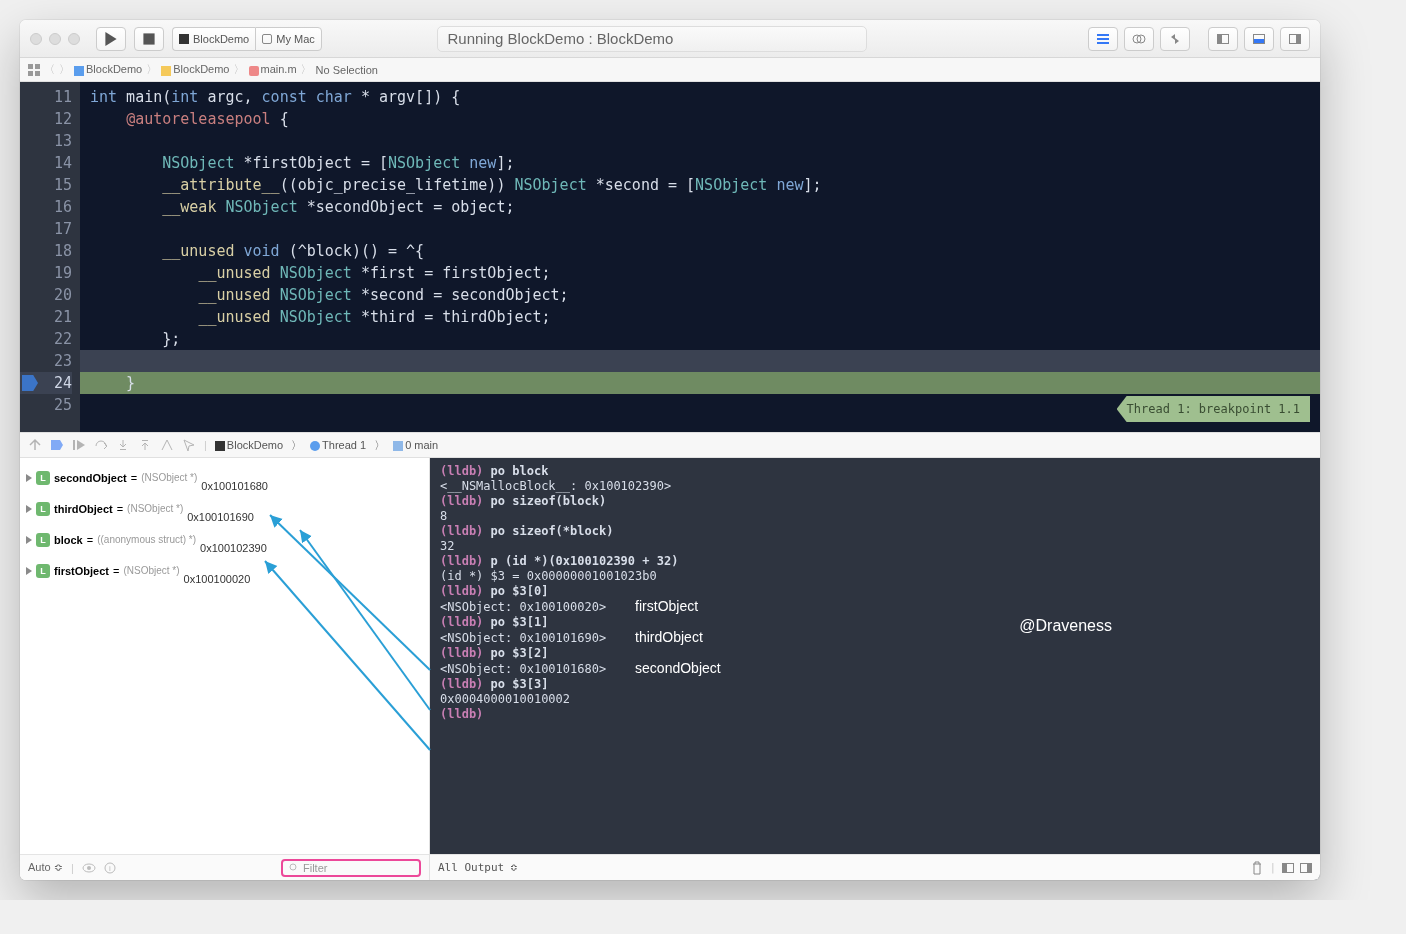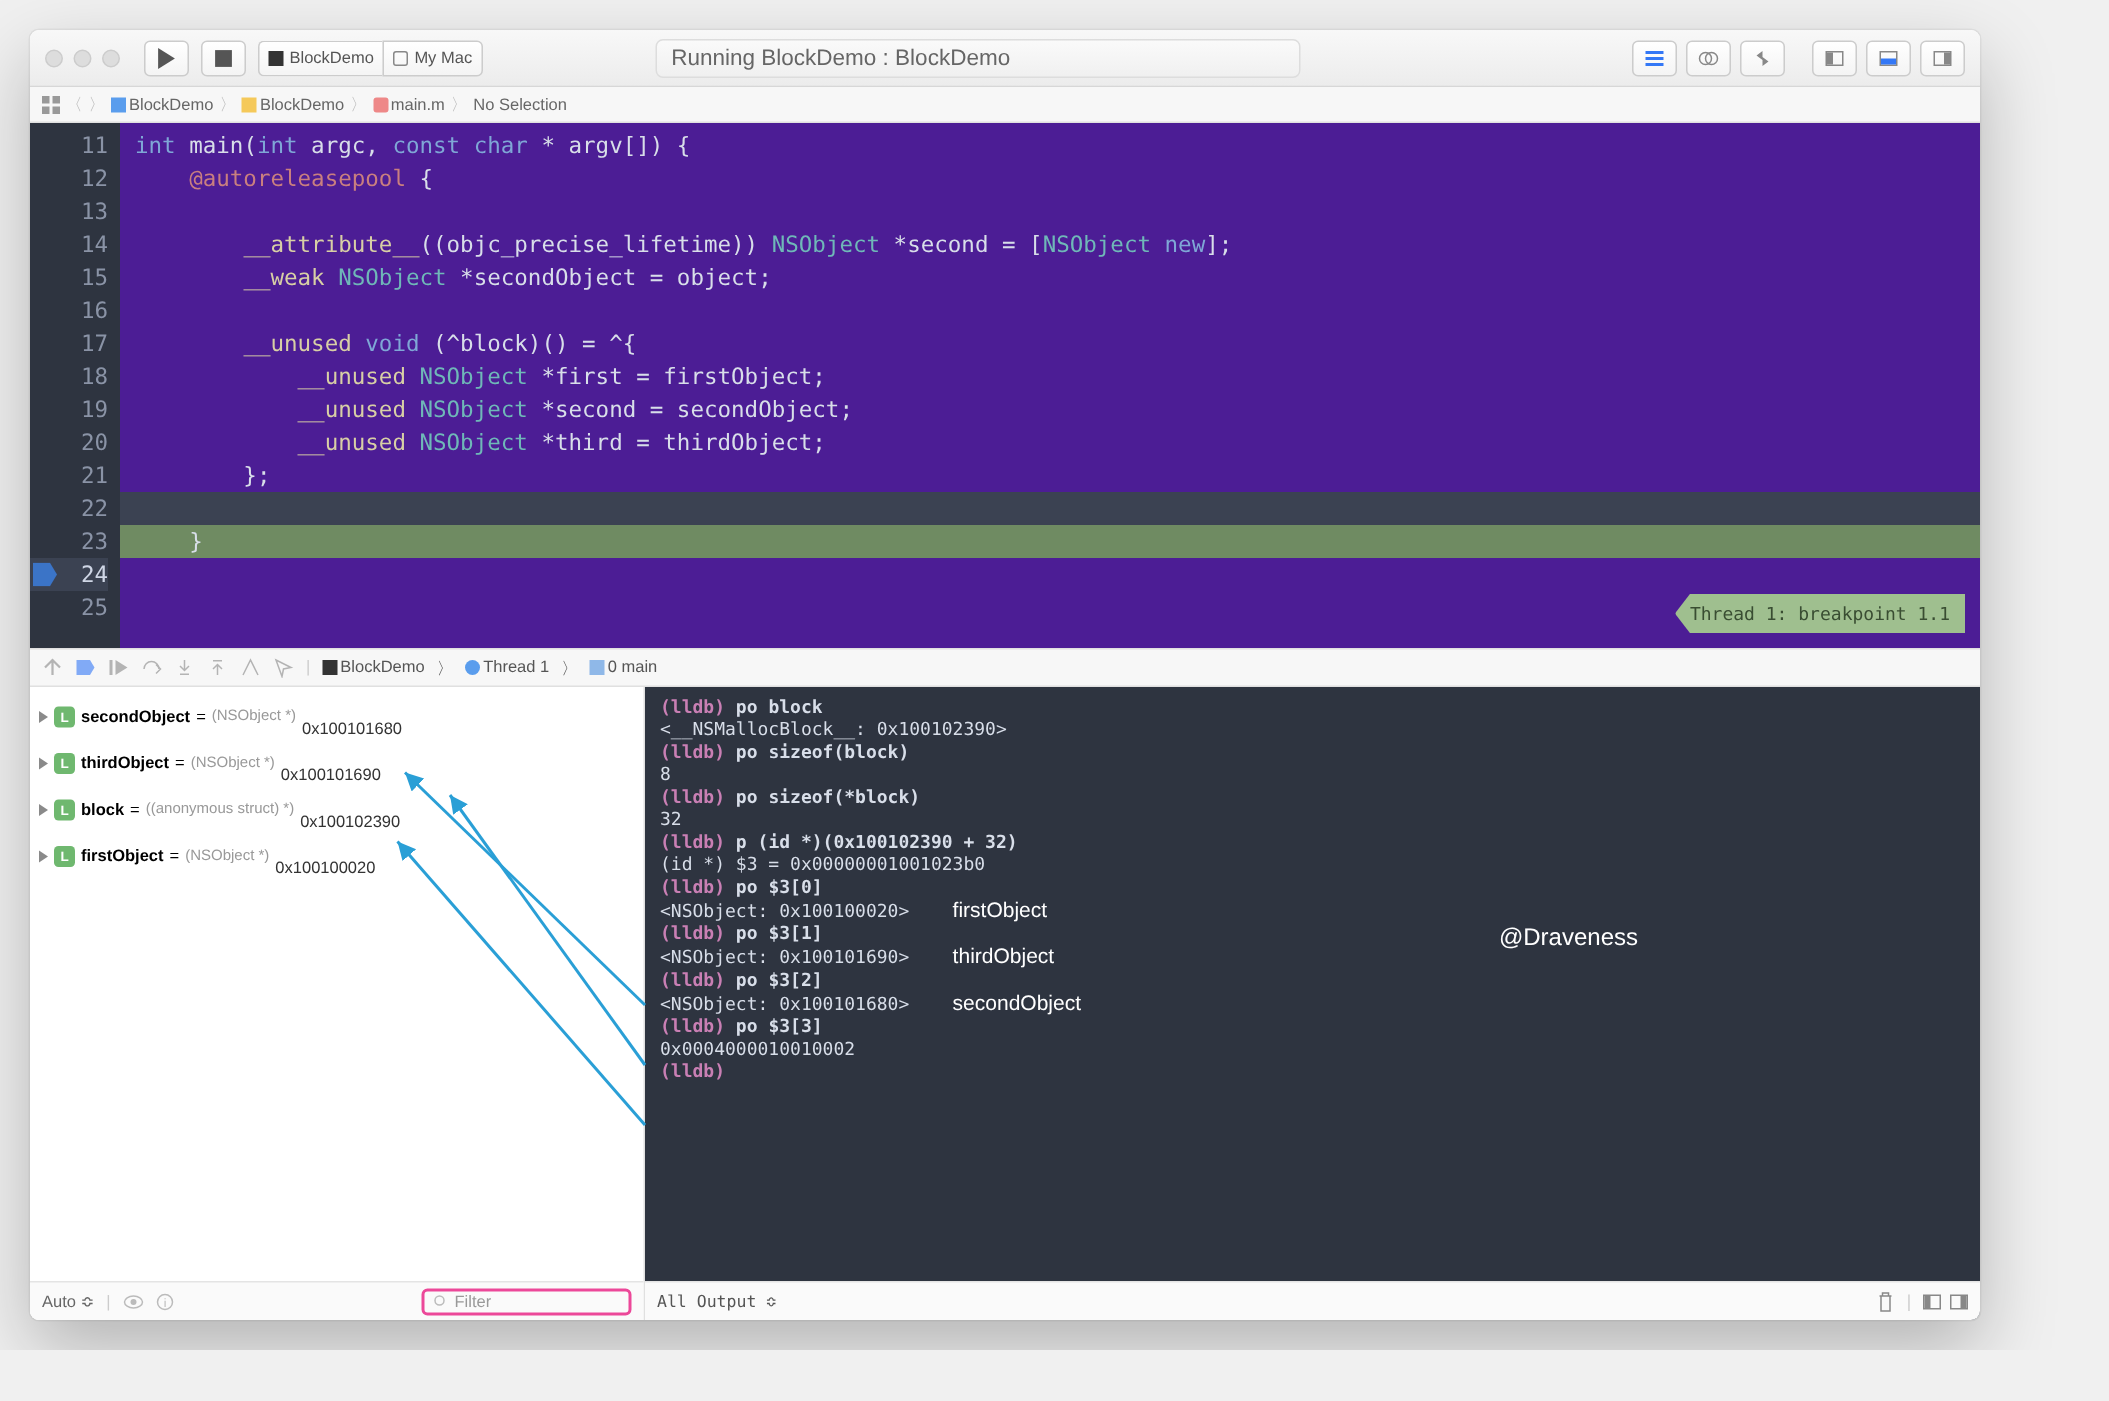--- a/index.html
+++ b/index.html
@@ -56,21 +56,21 @@
   .jumpbar {
     height:24px; background:#f7f7f7; border-bottom:1px solid #e0e0e0;
     display:flex; align-items:center; gap:4px; padding:0 8px;
     color:#666; font-size:11px;
   }
   .jumpbar .chev { color:#bbb; }
   .jb-icon { width:10px; height:10px; display:inline-block; vertical-align:middle; margin-right:2px; }
 
   
   .editor {
-    background:#4c1d95; color:#d8dee9; font-family: ui-monospace, Menlo, monospace;
+    background:#0f172a; color:#d8dee9; font-family: ui-monospace, Menlo, monospace;
     font-size:15px; line-height:22px;
     flex:0 0 auto;
     display:flex;
     position:relative;
     height: 350px;
   }
   .gutter { width:60px; background:#2e3440; text-align:right; padding:4px 8px 4px 0; color:#8a93a6; user-select:none; }
   .gutter .ln { height:22px; }
   .gutter .ln.bp { background:#3b4252; color:#cfd6e5; position:relative; }
   .gutter .ln.bp::before {
@@ -121,21 +121,21 @@
   .console {
     flex:1; background:#2e3440; color:#d8dee9; font-family:ui-monospace,Menlo,monospace;
     font-size:12px; line-height:15px; display:flex; flex-direction:column;
     position:relative;
   }
   .conbody { flex:1; padding:6px 10px; overflow:auto; white-space:pre; }
   .prompt { color:#c97fb4; font-weight:bold; }
   .cmd { color:#d8dee9; font-weight:bold;margin-top:16px; }
   .out { color:#d8dee9; }
   .ann { color:#fff; font-size:14px; font-family:-apple-system,sans-serif; }
-  .watermark { position:absolute; right:228px; top:160px; color:#fff; font-size:16px; font-family:-apple-system,sans-serif; }
+  .watermark { position:absolute; right:208px; top:160px; color:#fff; font-size:16px; font-family:-apple-system,sans-serif; }
   .confoot { background:#fafafa; color:#555; }
   .confoot .right { margin-left:auto; display:flex; gap:6px; align-items:center; }
   .paneicon { width:12px;height:10px;border:1px solid #888; display:inline-block; }
   .paneicon.l::before{content:"";display:block;width:4px;height:100%;background:#888;}
   .paneicon.r{position:relative;} .paneicon.r::after{content:"";position:absolute;right:0;top:0;width:4px;height:100%;background:#888;}
 
   
   .arrow-overlay {
     position:absolute; left:0; top:0; width:100%; height:100%; pointer-events:none;
   }
@@ -239,20 +239,21 @@
         <div class="ln">21</div>
         <div class="ln">22</div>
         <div class="ln">23</div>
         <div class="ln bp bp">24</div>
         <div class="ln">25</div>
       </div>
     <div class="code" id="code">
         <div class="cl"><span class="kw">int</span><span class="id"> main</span><span class="op">(</span><span class="kw">int</span><span class="id"> argc, </span><span class="kw">const char</span><span class="id"> * argv[]</span><span class="op">) {</span></div>
         <div class="cl"><span class="id">    </span><span class="at">@autoreleasepool</span><span class="op"> {</span></div>
         <div class="cl"><span class="id"></span></div>
+        <div class="cl"><span class="id">        </span><span class="type">NSObject</span><span class="id"> *firstObject = [</span><span class="type">NSObject</span><span class="id"> </span><span class="kw">new</span><span class="id">];</span></div>
         <div class="cl"><span class="id">        </span><span class="attr">__attribute__</span><span class="id">((objc_precise_lifetime)) </span><span class="type">NSObject</span><span class="id"> *second = [</span><span class="type">NSObject</span><span class="id"> </span><span class="kw">new</span><span class="id">];</span></div>
         <div class="cl"><span class="id">        </span><span class="attr">__weak</span><span class="id"> </span><span class="type">NSObject</span><span class="id"> *secondObject = object;</span></div>
         <div class="cl"><span class="id"></span></div>
         <div class="cl"><span class="id">        </span><span class="attr">__unused</span><span class="id"> </span><span class="kw">void</span><span class="id"> (^block)() = ^{</span></div>
         <div class="cl"><span class="id">            </span><span class="attr">__unused</span><span class="id"> </span><span class="type">NSObject</span><span class="id"> *first = firstObject;</span></div>
         <div class="cl"><span class="id">            </span><span class="attr">__unused</span><span class="id"> </span><span class="type">NSObject</span><span class="id"> *second = secondObject;</span></div>
         <div class="cl"><span class="id">            </span><span class="attr">__unused</span><span class="id"> </span><span class="type">NSObject</span><span class="id"> *third = thirdObject;</span></div>
         <div class="cl"><span class="id">        };</span></div>
         <div class="cl hl"><span class="id"></span></div>
         <div class="cl pc"><span class="id">    }</span></div>

